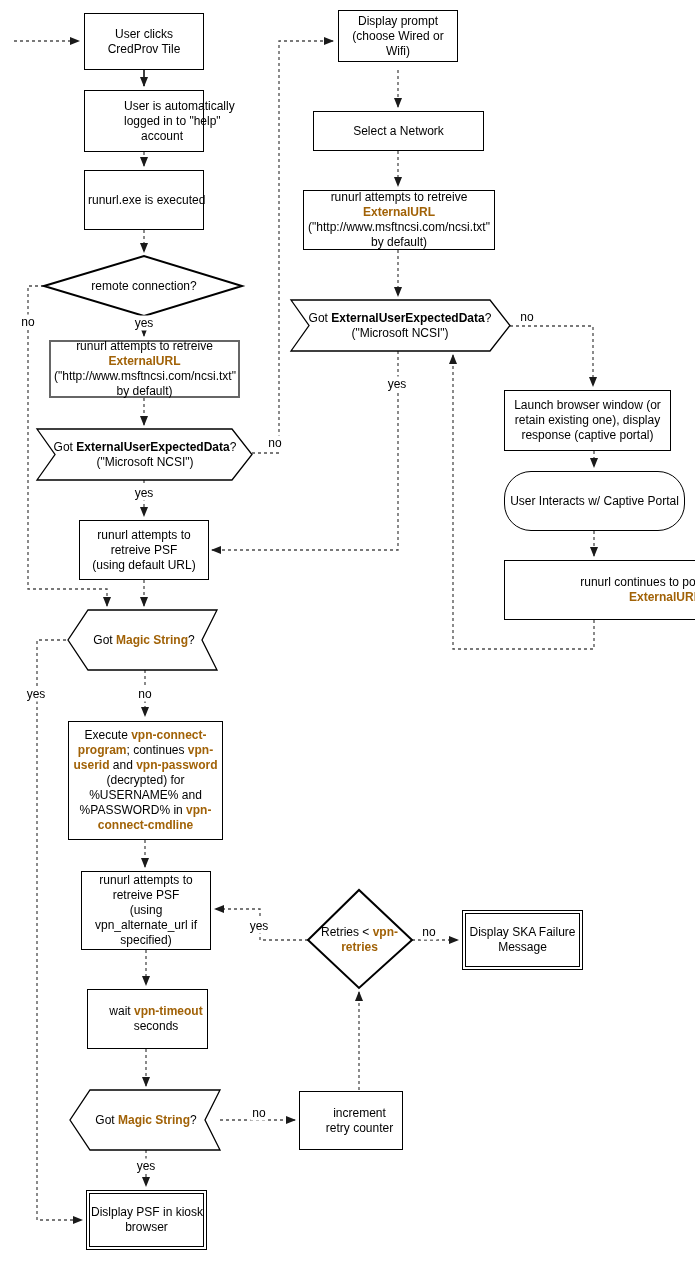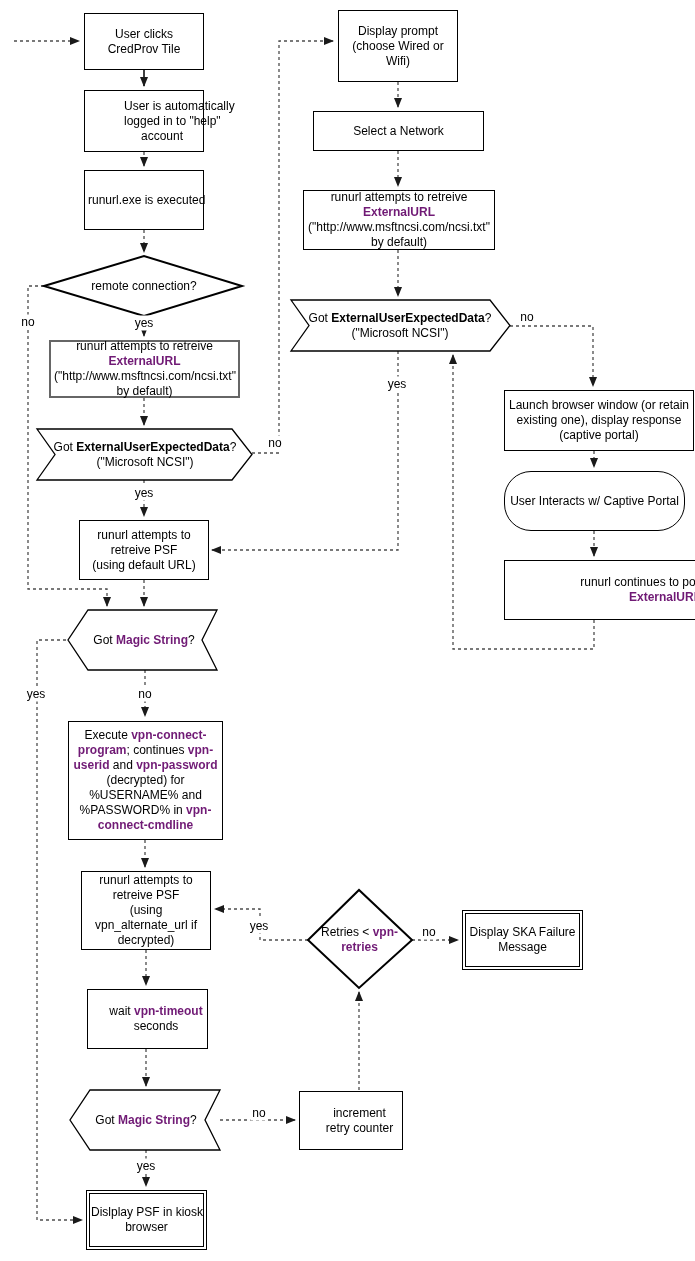--- a/index.html
+++ b/index.html
@@ -21,21 +21,21 @@
     content:"";position:absolute;inset:2px;border:1px solid #000;pointer-events:none;
   }
   .shape-label{
     position:absolute;z-index:2;display:flex;align-items:center;justify-content:center;
     text-align:center;background:transparent;border:none;
   }
   .edge-label{
     position:absolute;z-index:3;background:#ffffff;padding:0 2px;
     transform:translate(-50%,-50%);white-space:nowrap;color:#000;
   }
-  .lb{color:#701a75;font-weight:bold;}
+  .lb{color:#a16207;font-weight:bold;}
   .b{font-weight:bold;}
   .line{white-space:nowrap;}
   .nw{white-space:nowrap;}
 </style>
 </head>
 <body>
 
 <div id="canvas">
 
   <svg class="layer" width="695" height="1261" viewBox="0 0 695 1261">
@@ -124,21 +124,21 @@
       <span>Execute </span><span class="lb">vpn-connect-program</span><span>; continues </span><span class="lb">vpn-userid</span><span> and </span><span class="lb">vpn-password</span><span> (decrypted) for %USERNAME% and %PASSWORD% in </span><span class="lb">vpn-connect-cmdline</span>
     </div>
   </div>
 
   <div class="node" style="left:81px;top:871px;width:130px;height:79px;">
     <div class="inner">
       <div class="line">runurl attempts to</div>
       <div class="line">retreive PSF</div>
       <div class="line">(using</div>
       <div class="line">vpn_alternate_url if</div>
-      <div class="line">decrypted)</div>
+      <div class="line">specified)</div>
     </div>
   </div>
 
   <div class="node" style="left:87px;top:989px;width:121px;height:60px;padding-left:20px;">
     <div class="inner">
       <div class="line"><span>wait </span><span class="lb">vpn-timeout</span></div>
       <div class="line">seconds</div>
     </div>
   </div>
 
@@ -150,38 +150,38 @@
     <div class="inner">
       <div class="line">Dislplay PSF in kiosk</div>
       <div class="line">browser</div>
     </div>
   </div>
 
   <div class="node double wrap" style="left:462px;top:910px;width:121px;height:60px;">
     <div class="inner">Display SKA Failure Message</div>
   </div>
 
-  <div class="node wrap" style="left:338px;top:10px;width:120px;height:72px;">
+  <div class="node wrap" style="left:338px;top:10px;width:120px;height:52px;">
     <div class="inner">Display prompt (choose Wired or Wifi)</div>
   </div>
 
   <div class="node" style="left:313px;top:111px;width:171px;height:40px;">
     <div class="inner nw">Select a Network</div>
   </div>
 
   <div class="node" style="left:303px;top:190px;width:192px;height:60px;">
     <div class="inner">
       <div class="line">runurl attempts to retreive</div>
       <div class="line lb">ExternalURL</div>
       <div class="line">("http://www.msftncsi.com/ncsi.txt"</div>
       <div class="line">by default)</div>
     </div>
   </div>
 
-  <div class="node wrap" style="left:504px;top:390px;width:190px;height:61px;">
+  <div class="node wrap" style="left:504px;top:390px;width:167px;height:61px;">
     <div class="inner">Launch browser window (or retain existing one), display response (captive portal)</div>
   </div>
 
   <div class="node" style="left:504px;top:471px;width:181px;height:60px;border-radius:27px;">
     <div class="inner nw">User Interacts w/ Captive Portal</div>
   </div>
 
   <div class="node" style="left:504px;top:560px;width:201px;height:60px;text-align:right;">
     <div class="inner">
       <div class="line">runurl continues to poll</div>

